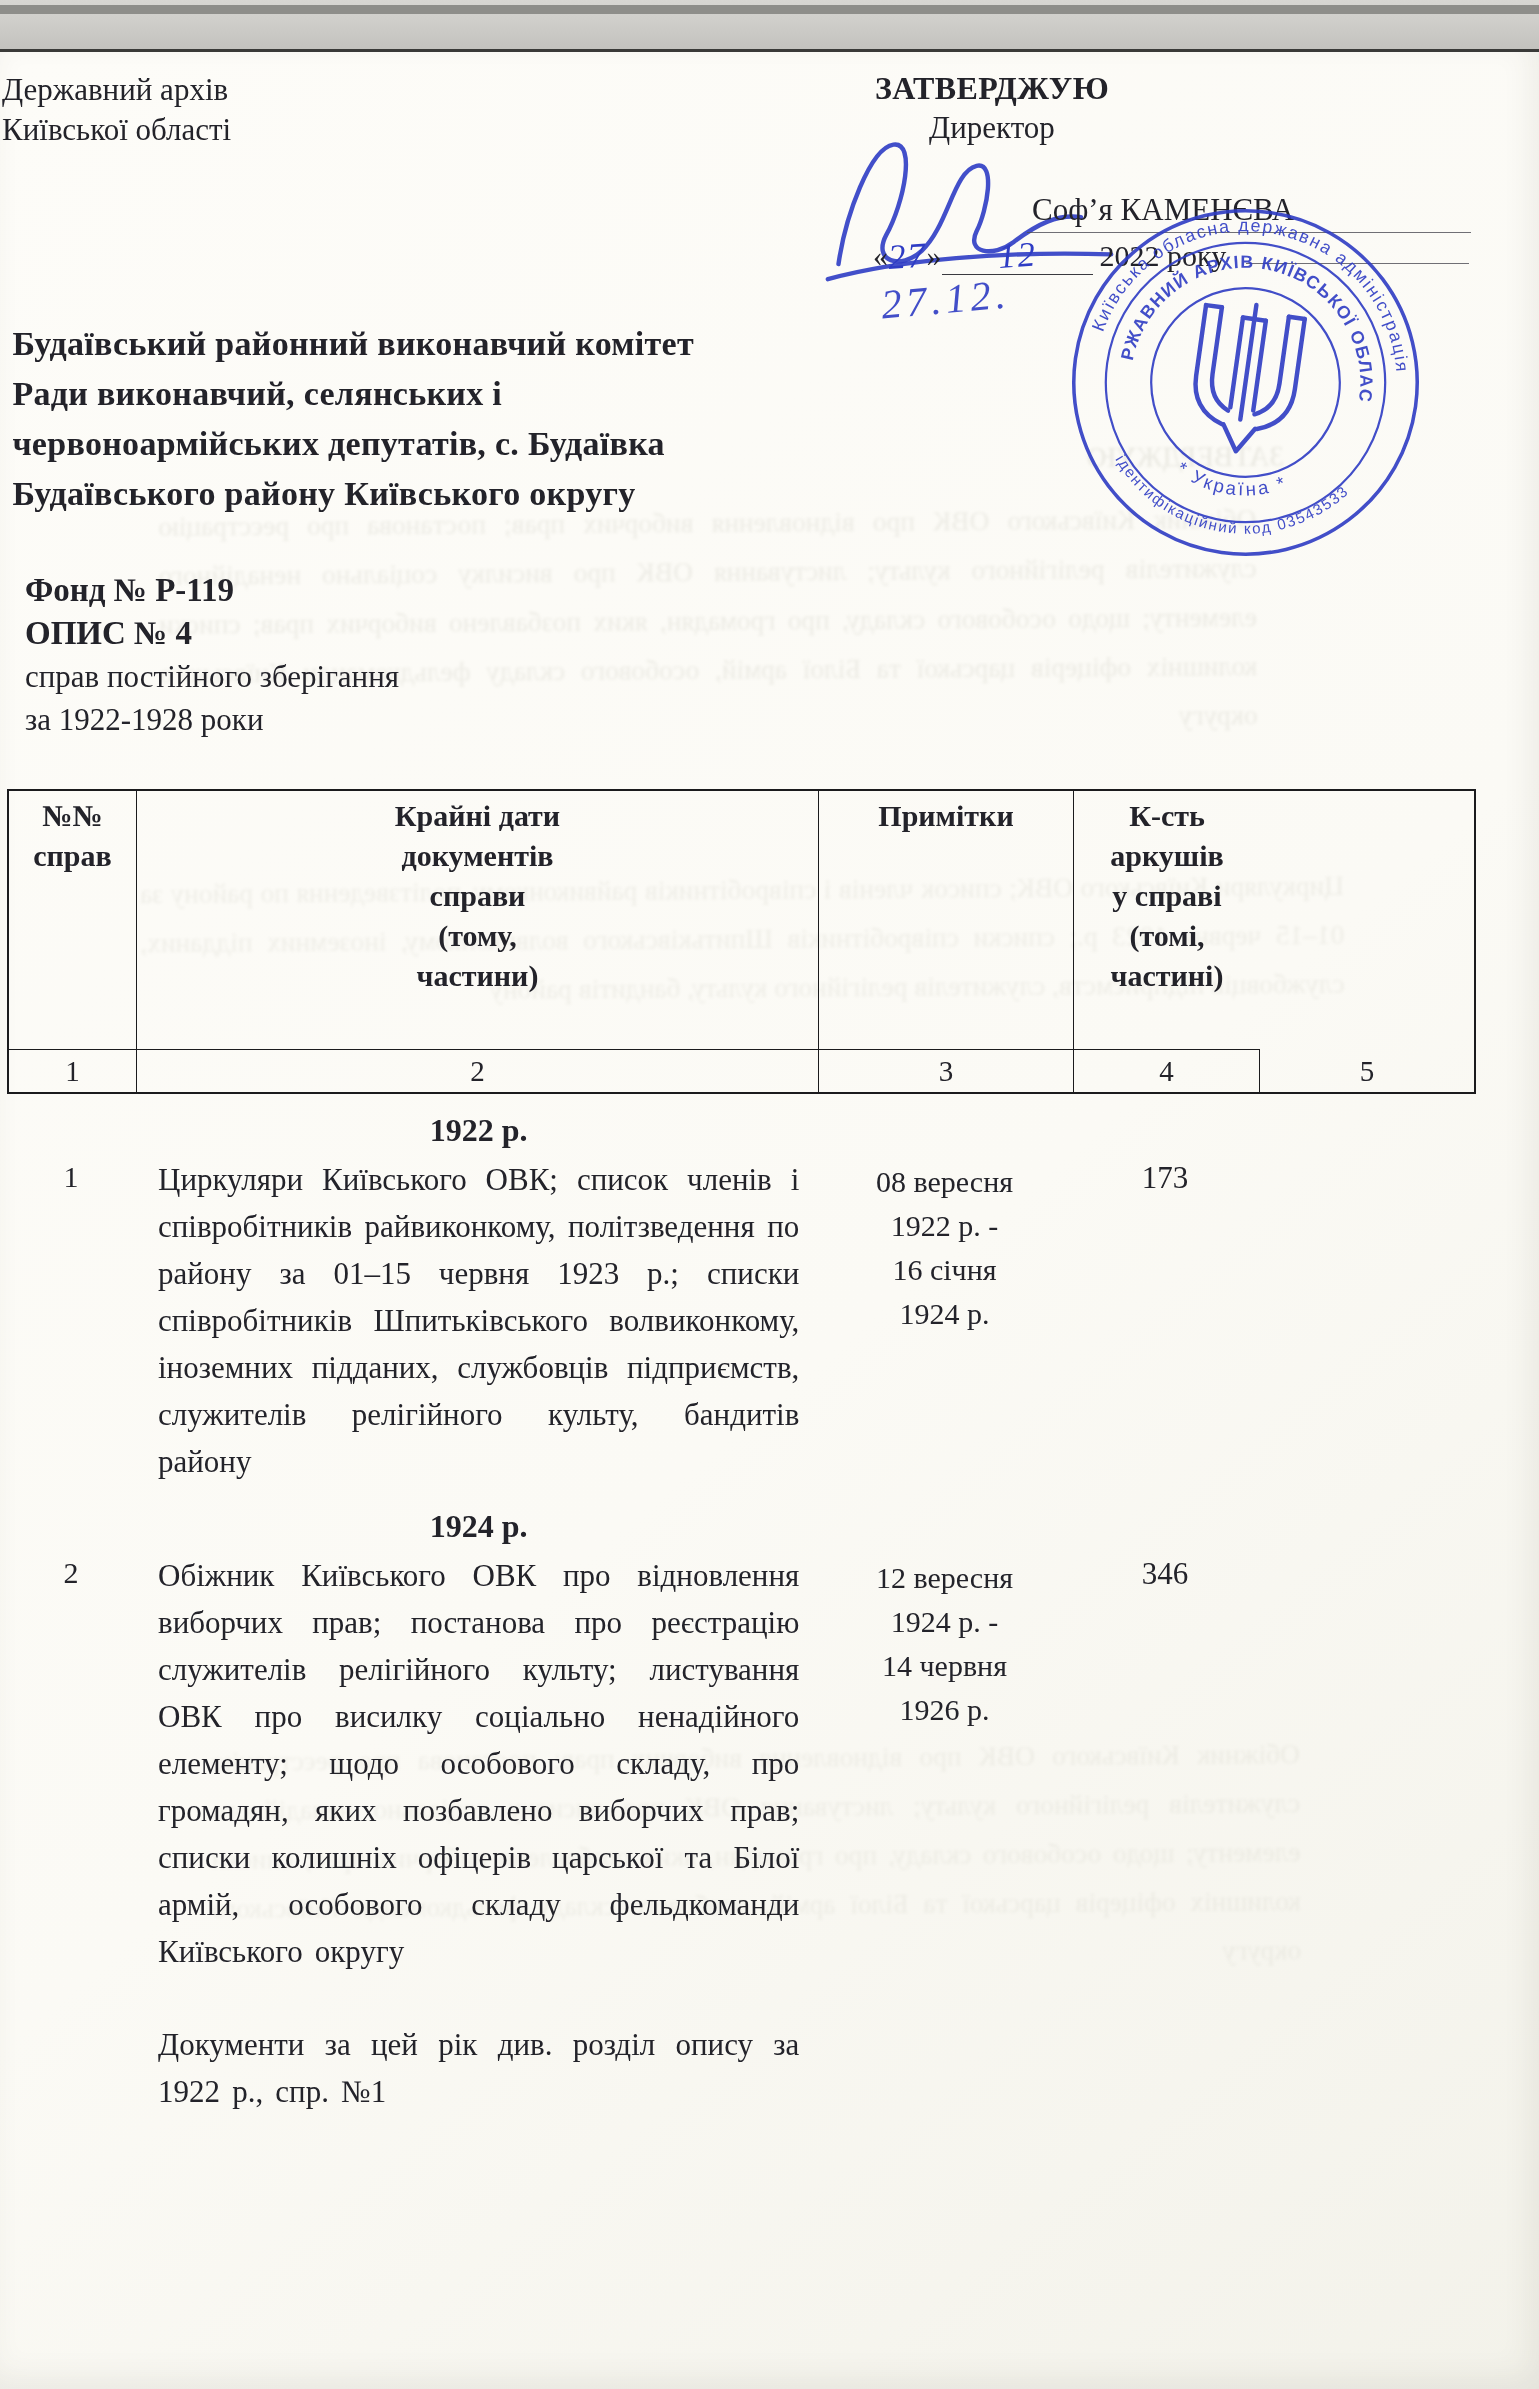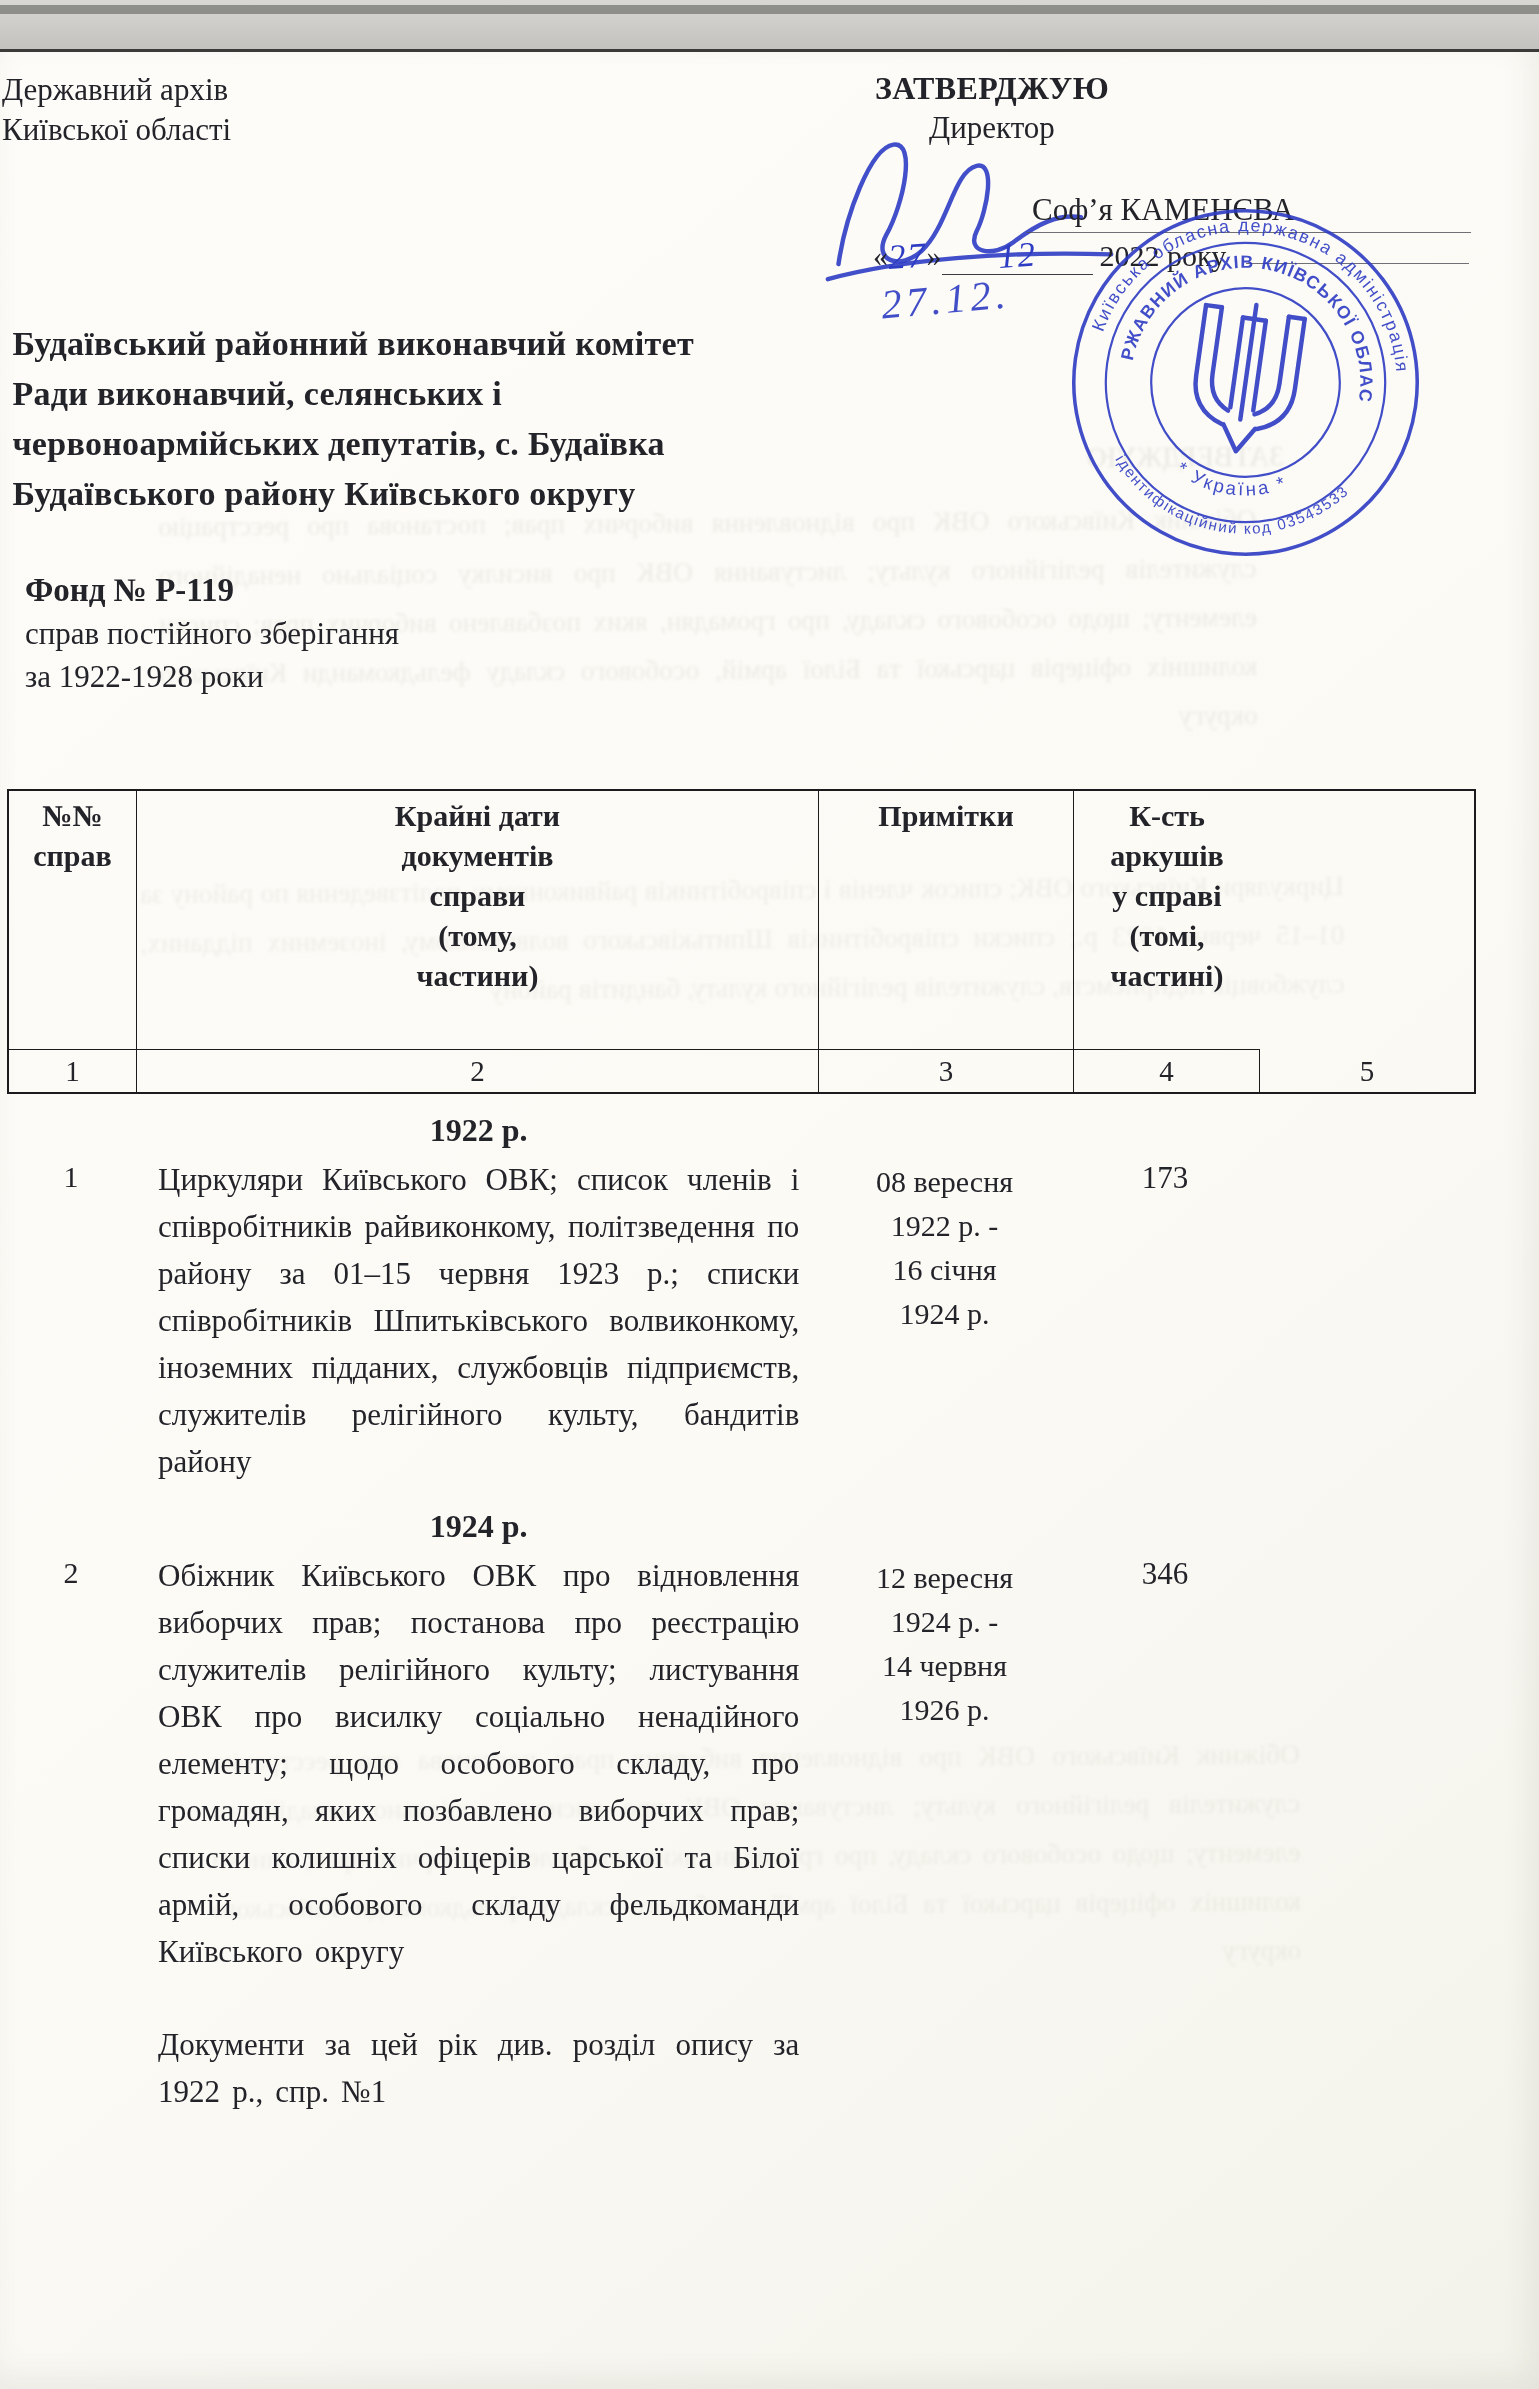--- a/index.html
+++ b/index.html
@@ -150,20 +150,21 @@
 
   <div class="org">
     <div>Будаївський районний виконавчий комітет</div>
     <div>Ради виконавчий, селянських і</div>
     <div>червоноармійських депутатів, с. Будаївка</div>
     <div>Будаївського району Київського округу</div>
   </div>
 
   <div class="fond">
     <div class="b">Фонд № Р-119</div>
+    <div class="b">ОПИС № 4</div>
     <div>справ постійного зберігання</div>
     <div>за 1922-1928 роки</div>
   </div>
 
   <div class="thead">
     <div class="thead-row">
       <div class="th">№№
 справ</div>
       <div class="th">Крайні дати
 документів

